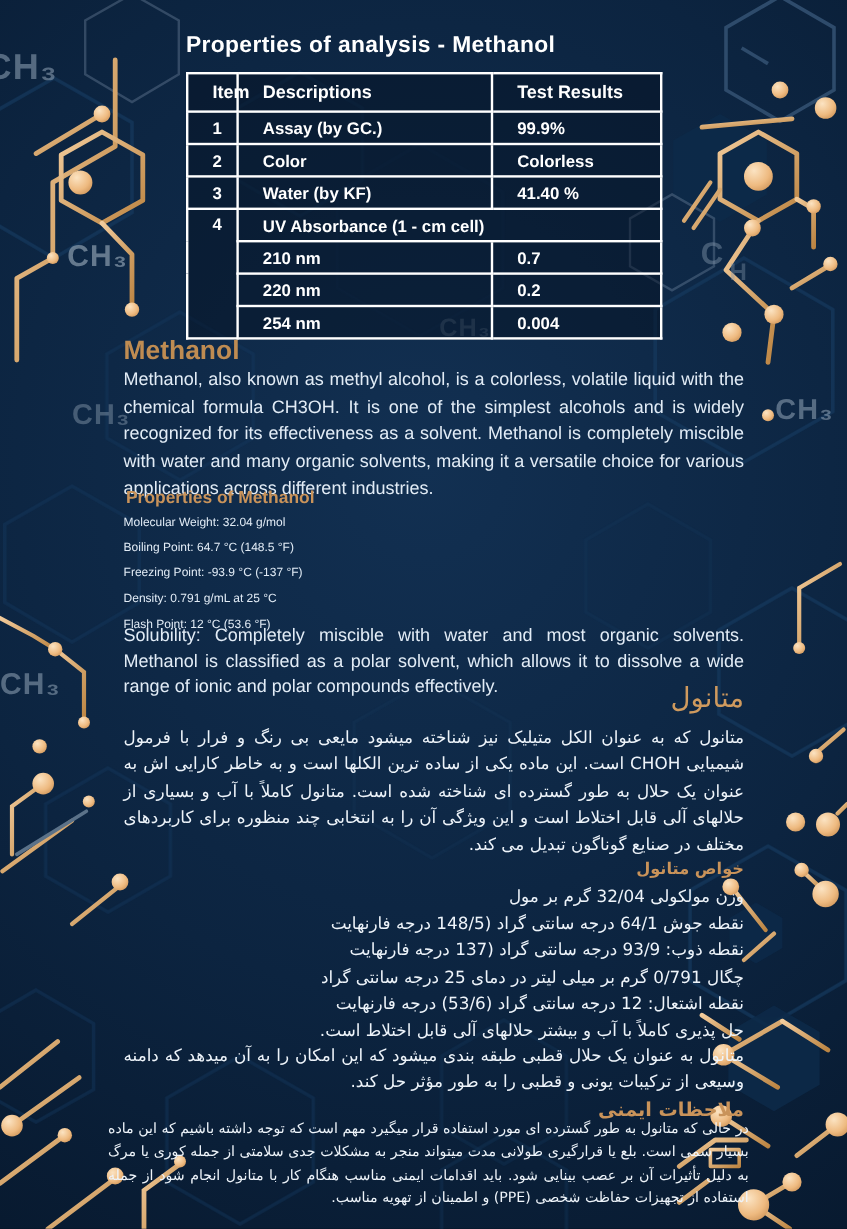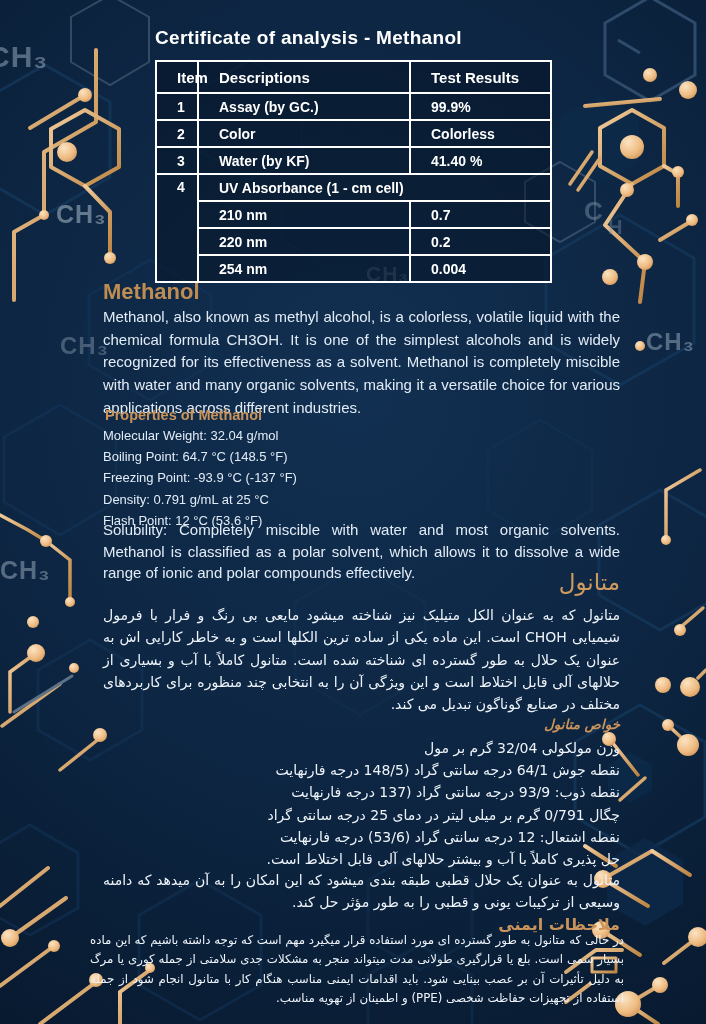--- a/index.html
+++ b/index.html
@@ -18,30 +18,30 @@
   table.coa th,table.coa td{border:2px solid #ffffff;color:#ffffff;font-weight:bold;
     padding:2px 20px;font-size:14px;text-align:left;vertical-align:middle;white-space:nowrap;}
   table.coa th{height:26px;font-size:15px;}
   table.coa td{height:21px;}
   td.item-cell{padding-left:10px;}
   td.wave-cell{text-align:right;padding-right:42px;}
   .en-heading{position:absolute;left:0;top:279px;font-size:22px;font-weight:bold;color:#bf8c52;}
   .en-intro{position:absolute;left:0;top:306px;width:517px;font-size:15px;line-height:22.7px;
     text-align:justify;color:#e2ecf6;}
   .en-props-h{position:absolute;left:2px;top:407px;font-size:14.5px;font-weight:bold;color:#c9935a;}
-  .en-props{position:absolute;left:0;top:425px;width:517px;font-size:13px;line-height:21.2px;color:#e2ecf6;}
+  .en-props{position:absolute;left:0;top:425px;width:517px;font-size:10px;line-height:21.2px;color:#e2ecf6;}
   .en-sol{position:absolute;left:0;top:519px;width:517px;font-size:15px;line-height:21.5px;
     text-align:justify;color:#e2ecf6;}
   .rtl{direction:rtl;font-family:"DejaVu Sans", sans-serif;}
   .fa-heading{position:absolute;right:0;top:569px;width:100%;text-align:right;font-size:23px;
     font-weight:normal;color:#cf9a5e;}
   .fa-intro{position:absolute;right:0;top:604px;width:517px;font-size:14px;line-height:22.3px;
     text-align:justify;color:#eef4fa;}
   .fa-props-h{position:absolute;right:0;top:716px;width:100%;text-align:right;font-size:13.5px;
-    font-weight:bold;color:#c9935a;font-style:italic;}
+    font-weight:bold;color:#c9935a;}
   .fa-props{position:absolute;right:0;top:737px;width:517px;font-size:14px;line-height:22.2px;
     text-align:right;color:#eef4fa;}
   .fa-polar{position:absolute;right:0;top:869px;width:517px;font-size:14px;line-height:22.2px;
     text-align:justify;color:#eef4fa;}
   .fa-safety-h{position:absolute;right:0;top:915px;width:100%;text-align:right;font-size:16px;
     font-weight:bold;color:#c9935a;}
   .fa-safety{position:absolute;right:-4px;top:931px;width:534px;font-size:11.8px;line-height:19.4px;
     text-align:justify;color:#eef4fa;}
 </style>
 </head>
@@ -211,21 +211,21 @@
   <span class="ch3" style="left:56px;top:200px;font-size:25px;color:rgba(160,176,192,0.6);">CH₃</span>
   <span class="ch3" style="left:60px;top:332px;font-size:24px;color:rgba(140,158,176,0.45);">CH₃</span>
   <span class="ch3" style="left:646px;top:328px;font-size:24px;">CH₃</span>
   <span class="ch3" style="left:366px;top:262px;font-size:21px;color:rgba(120,142,162,0.35);">CH₃</span>
   <span class="ch3" style="left:0px;top:556px;font-size:25px;">CH₃</span>
   <span class="ch3" style="left:584px;top:196px;font-size:26px;color:rgba(130,150,170,0.45);">C</span>
   <span class="ch3" style="left:608px;top:216px;font-size:20px;color:rgba(130,150,170,0.4);">H</span>
 
   <div class="content">
 
-    <div class="doc-title">Certificate of analysis - Methanol</div>
+    <div class="doc-title">Properties of analysis - Methanol</div>
 
     <table class="coa">
       <colgroup>
           <col style="width:42px">
           <col style="width:212px">
           <col style="width:141px">
         </colgroup>
       <tbody>
           <tr>
         <th>Item</th>

